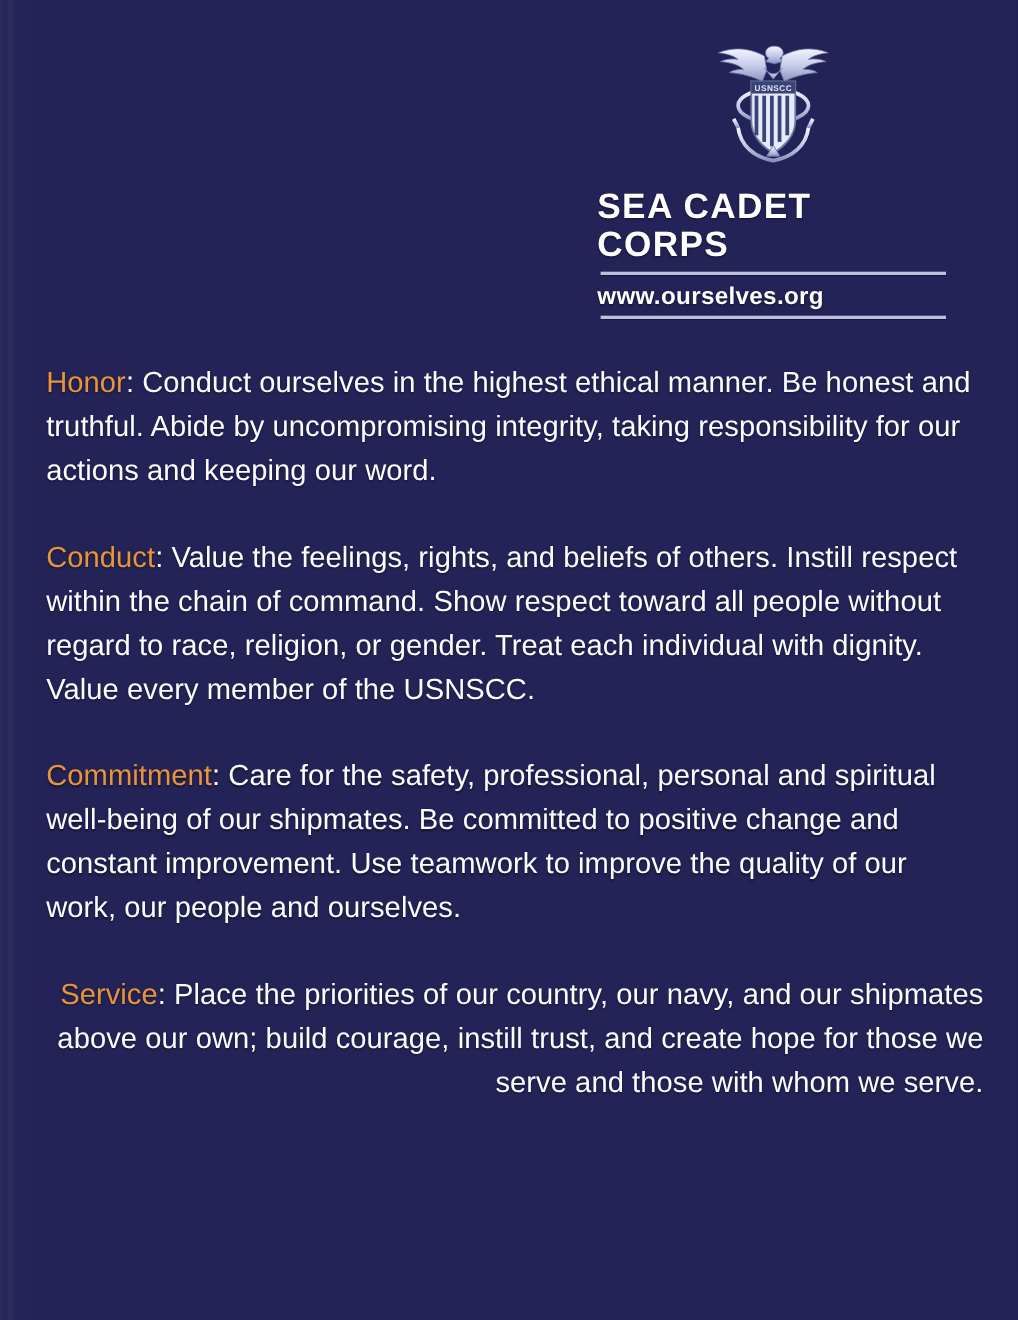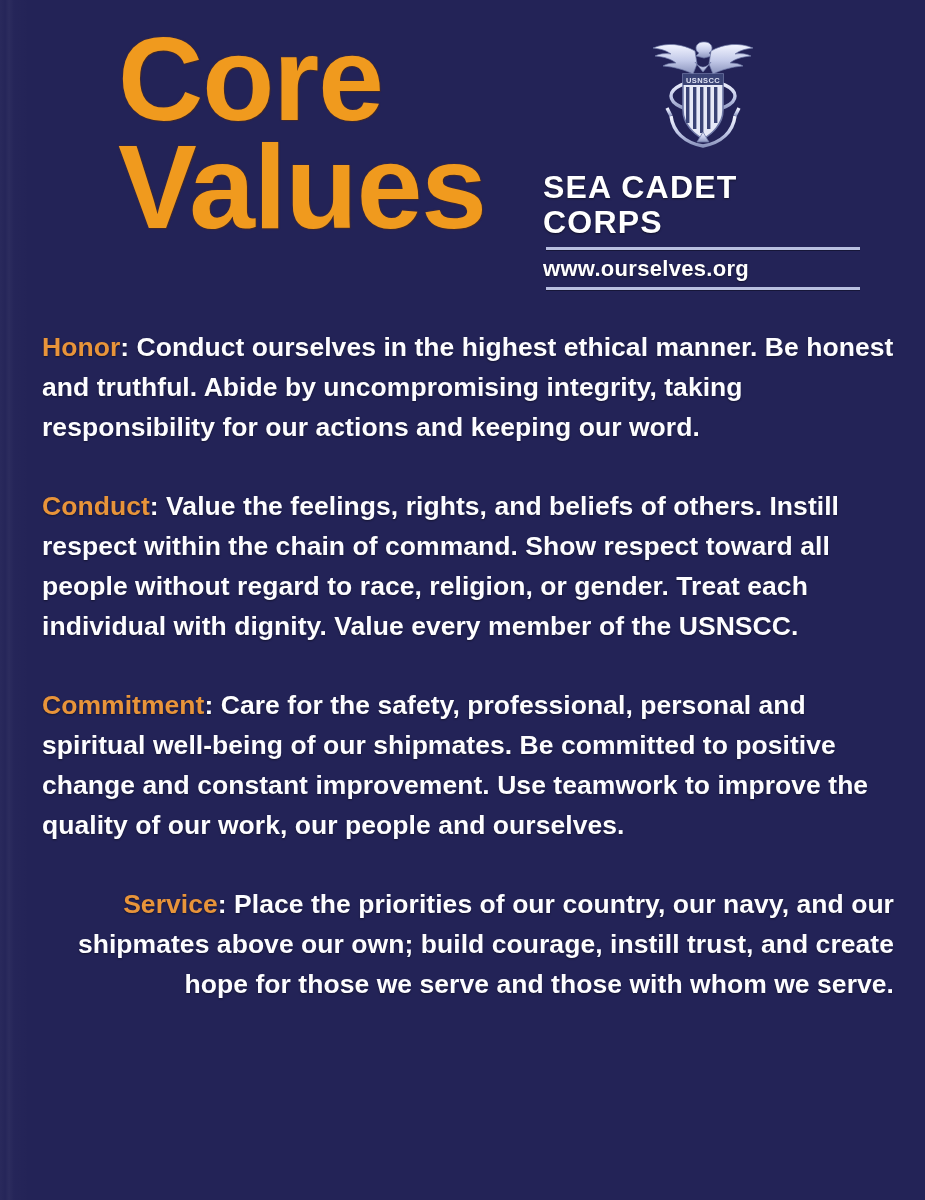--- a/index.html
+++ b/index.html
@@ -105,42 +105,38 @@
     left: 42px;
     top: 300px;
     width: 852px;
   }
   .value-block {
     margin-bottom: 39px;
   }
   .value-block:last-child { margin-bottom: 0; text-align: right; }
   .value-text {
     font-size: 26.5px;
-    font-weight: bold;
+    font-weight: normal;
     color: #FDFDFF;
     line-height: 40px;
     letter-spacing: 0.05px;
     text-shadow: 0 1px 2px rgba(0,0,0,0.45);
   }
   .value-term {
     color: #E8943A;
     text-shadow: 0 1px 2px rgba(0,0,0,0.45);
   }
 </style>
 </head>
 <body>
 
 <div id="poster">
 
   <div class="header">
 
-    <div class="title-block">
-      <div class="title-line line1">Core</div>
-      <div class="title-line line2">Values</div>
-    </div>
 
     <div class="logo">
 
       <svg class="emblem" viewBox="0 0 140 140">
         <defs>
           <linearGradient id="metal" x1="0" y1="0" x2="0" y2="1">
             <stop offset="0%" stop-color="#f2f4ff"></stop>
             <stop offset="55%" stop-color="#c2c9e8"></stop>
             <stop offset="100%" stop-color="#8b94bd"></stop>
           </linearGradient>

